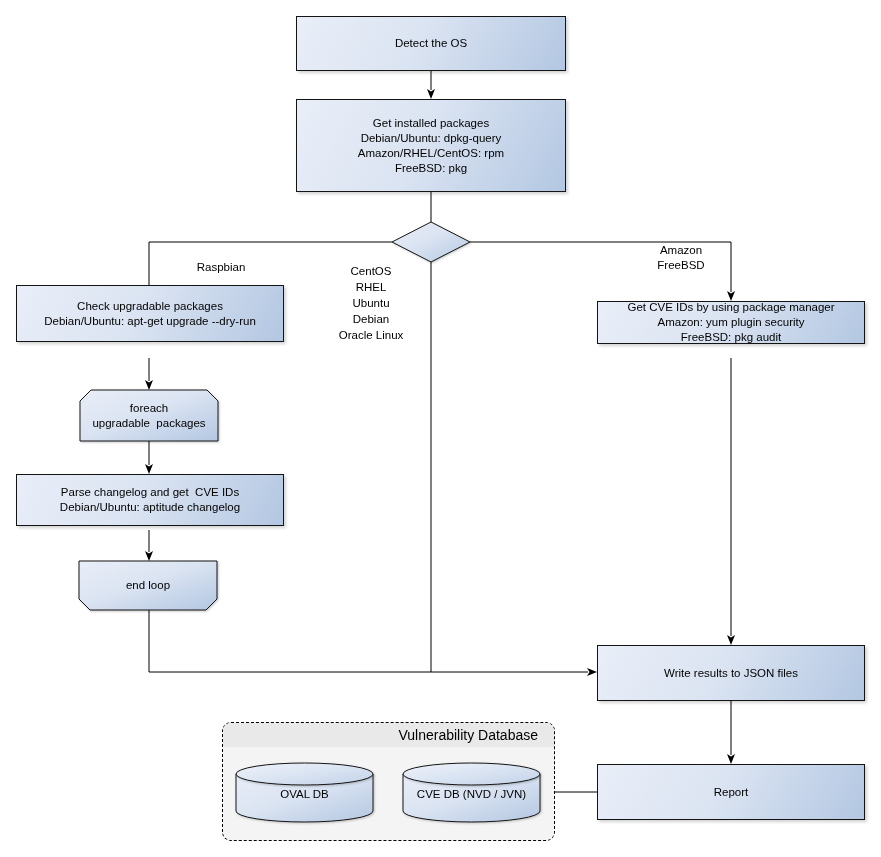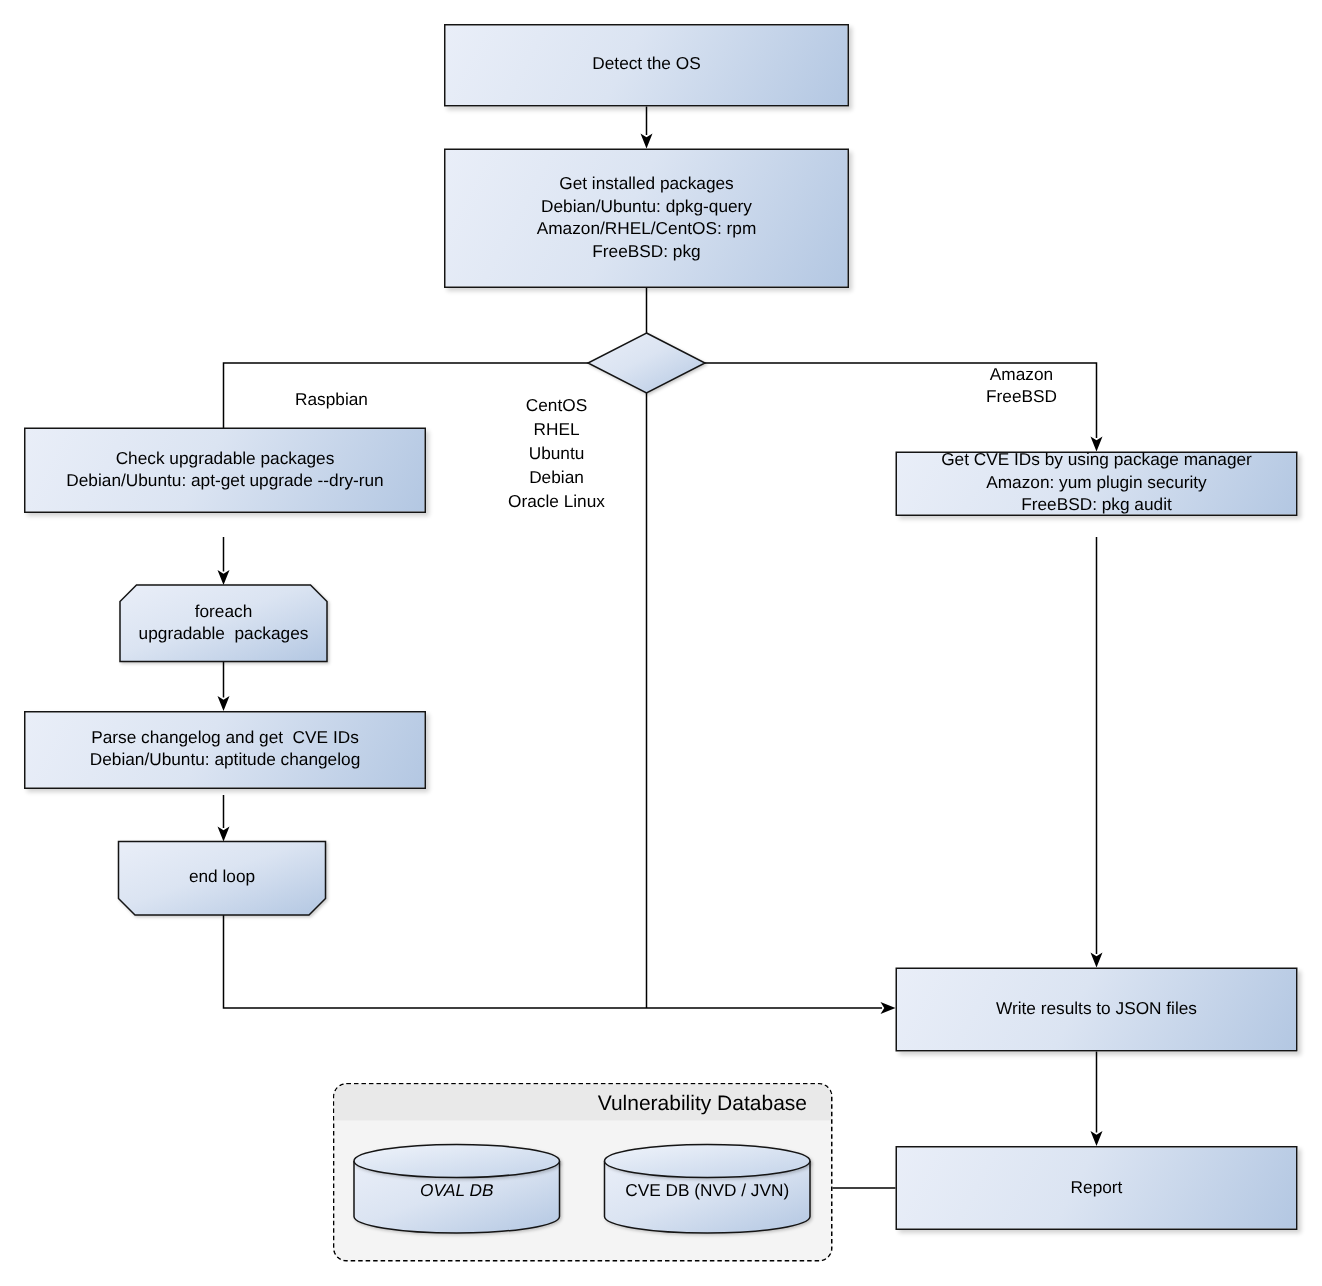--- a/index.html
+++ b/index.html
@@ -130,21 +130,21 @@
 
   <div class="node z2" style="left:597px;top:645px;width:268px;height:56px;">Write results to JSON files</div>
 
   <div class="node z2" style="left:597px;top:764px;width:268px;height:56px;">Report</div>
 
   <div class="shape-label z2" style="left:80px;top:390px;width:138px;height:51px;">foreach
 upgradable  packages</div>
 
   <div class="shape-label z2" style="left:79px;top:561px;width:138px;height:49px;">end loop</div>
 
-  <div class="shape-label z2" style="left:236px;top:770px;width:137px;height:48px;font-style:italic;">OVAL DB</div>
+  <div class="shape-label z2" style="left:236px;top:770px;width:137px;height:48px;">OVAL DB</div>
 
   <div class="shape-label z2" style="left:403px;top:770px;width:137px;height:48px;">CVE DB (NVD / JVN)</div>
 
   <div class="branch-label z2" style="left:181px;top:259px;width:80px;">Raspbian</div>
 
   <div class="branch-label z2" style="left:316px;top:263px;width:110px;">CentOS
 RHEL
 Ubuntu
 Debian
 Oracle Linux</div>

